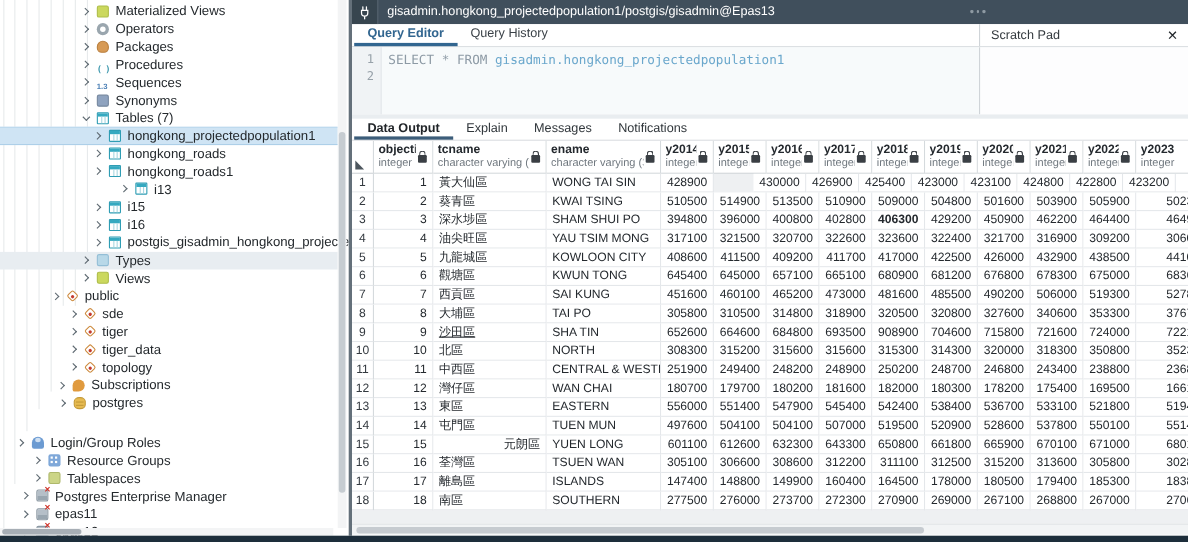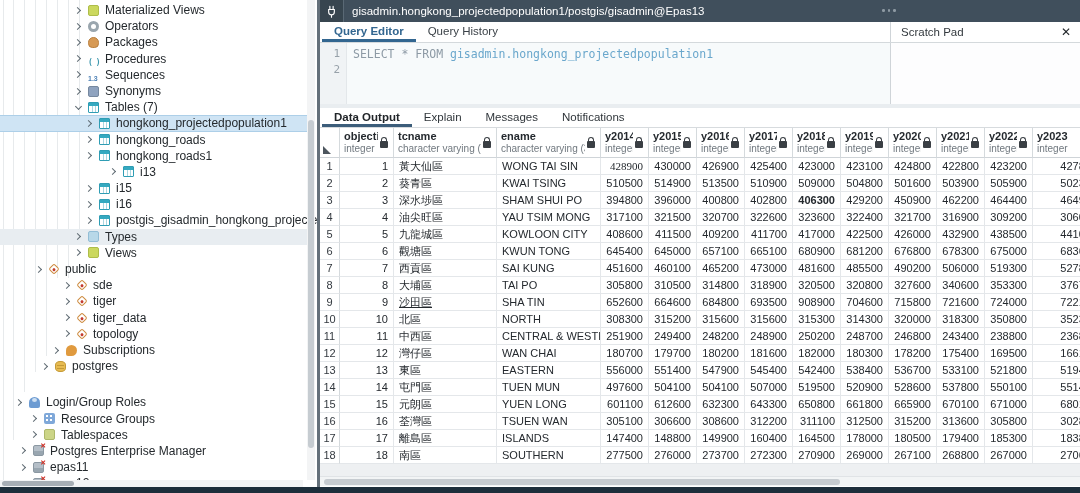--- a/index.html
+++ b/index.html
@@ -196,21 +196,21 @@
         <div class="trow highlighted" style="padding-left: 75px;">
     <span class="chev"></span>
     <span class="tico type-icon"></span>
     <span class="tlabel">Types</span>
   </div>
         <div class="trow" style="padding-left: 75px;">
     <span class="chev"></span>
     <span class="tico view-icon"></span>
     <span class="tlabel">Views</span>
   </div>
-        <div class="trow" style="padding-left: 36px;">
+        <div class="trow" style="padding-left: 48px;">
     <span class="chev"></span>
     <span class="tico schema-icon"></span>
     <span class="tlabel">public</span>
   </div>
         <div class="trow" style="padding-left: 64px;">
     <span class="chev"></span>
     <span class="tico schema-icon"></span>
     <span class="tlabel">sde</span>
   </div>
         <div class="trow" style="padding-left: 64px;">
@@ -226,21 +226,21 @@
         <div class="trow" style="padding-left: 64px;">
     <span class="chev"></span>
     <span class="tico schema-icon"></span>
     <span class="tlabel">topology</span>
   </div>
         <div class="trow" style="padding-left: 53px;">
     <span class="chev"></span>
     <span class="tico subscription-icon"></span>
     <span class="tlabel">Subscriptions</span>
   </div>
-        <div class="trow" style="padding-left: 42px;">
+        <div class="trow" style="padding-left: 54px;">
     <span class="chev"></span>
     <span class="tico database-icon"></span>
     <span class="tlabel">postgres</span>
   </div>
         <div class="trow" style="padding-left: 16px; margin-top: 20px;">
     <span class="chev"></span>
     <span class="tico roles-icon"></span>
     <span class="tlabel">Login/Group Roles</span>
   </div>
         <div class="trow" style="padding-left: 31px;">
@@ -419,22 +419,22 @@
     </span>
 
   </div>
         </div>
       <div>
           <div class="grow">
             <div class="gc rn">1</div>
             <div class="gc num" style="width: 54px;">1</div>
             <div class="gc txt" style="width: 103px;">黃大仙區</div>
             <div class="gc txt" style="width: 104px;">WONG TAI SIN</div>
-            <div class="gc num" style="width: 48px; font-family: Liberation Serif, serif;">428900</div>
-            <div class="gc num" style="width: 48px;">430000</div>
+            <div class="gc num" style="width: 48px;">428900</div>
+            <div class="gc num" style="width: 48px; margin-left: 36px;">430000</div>
             <div class="gc num" style="width: 48px;">426900</div>
             <div class="gc num" style="width: 48px;">425400</div>
             <div class="gc num" style="width: 48px;">423000</div>
             <div class="gc num" style="width: 48px;">423100</div>
             <div class="gc num" style="width: 48px;">424800</div>
             <div class="gc num" style="width: 48px;">422800</div>
             <div class="gc num" style="width: 48px;">423200</div>
             <div class="gc num" style="width: 70px;">427800</div>
           </div>
           <div class="grow">
@@ -641,21 +641,21 @@
             <div class="gc num" style="width: 48px;">519500</div>
             <div class="gc num" style="width: 48px;">520900</div>
             <div class="gc num" style="width: 48px;">528600</div>
             <div class="gc num" style="width: 48px;">537800</div>
             <div class="gc num" style="width: 48px;">550100</div>
             <div class="gc num" style="width: 70px;">551400</div>
           </div>
           <div class="grow">
             <div class="gc rn">15</div>
             <div class="gc num" style="width: 54px;">15</div>
-            <div class="gc txt" style="width: 103px;">元朗區</div>
+            <div class="gc txt" style="width: 103px; text-align: right;">元朗區</div>
             <div class="gc txt" style="width: 104px;">YUEN LONG</div>
             <div class="gc num" style="width: 48px;">601100</div>
             <div class="gc num" style="width: 48px;">612600</div>
             <div class="gc num" style="width: 48px;">632300</div>
             <div class="gc num" style="width: 48px;">643300</div>
             <div class="gc num" style="width: 48px;">650800</div>
             <div class="gc num" style="width: 48px;">661800</div>
             <div class="gc num" style="width: 48px;">665900</div>
             <div class="gc num" style="width: 48px;">670100</div>
             <div class="gc num" style="width: 48px;">671000</div>

